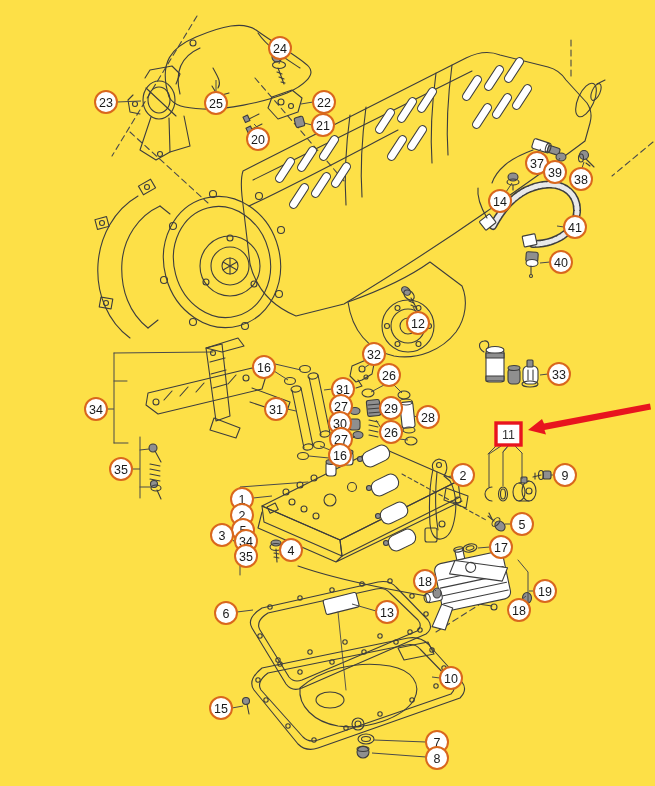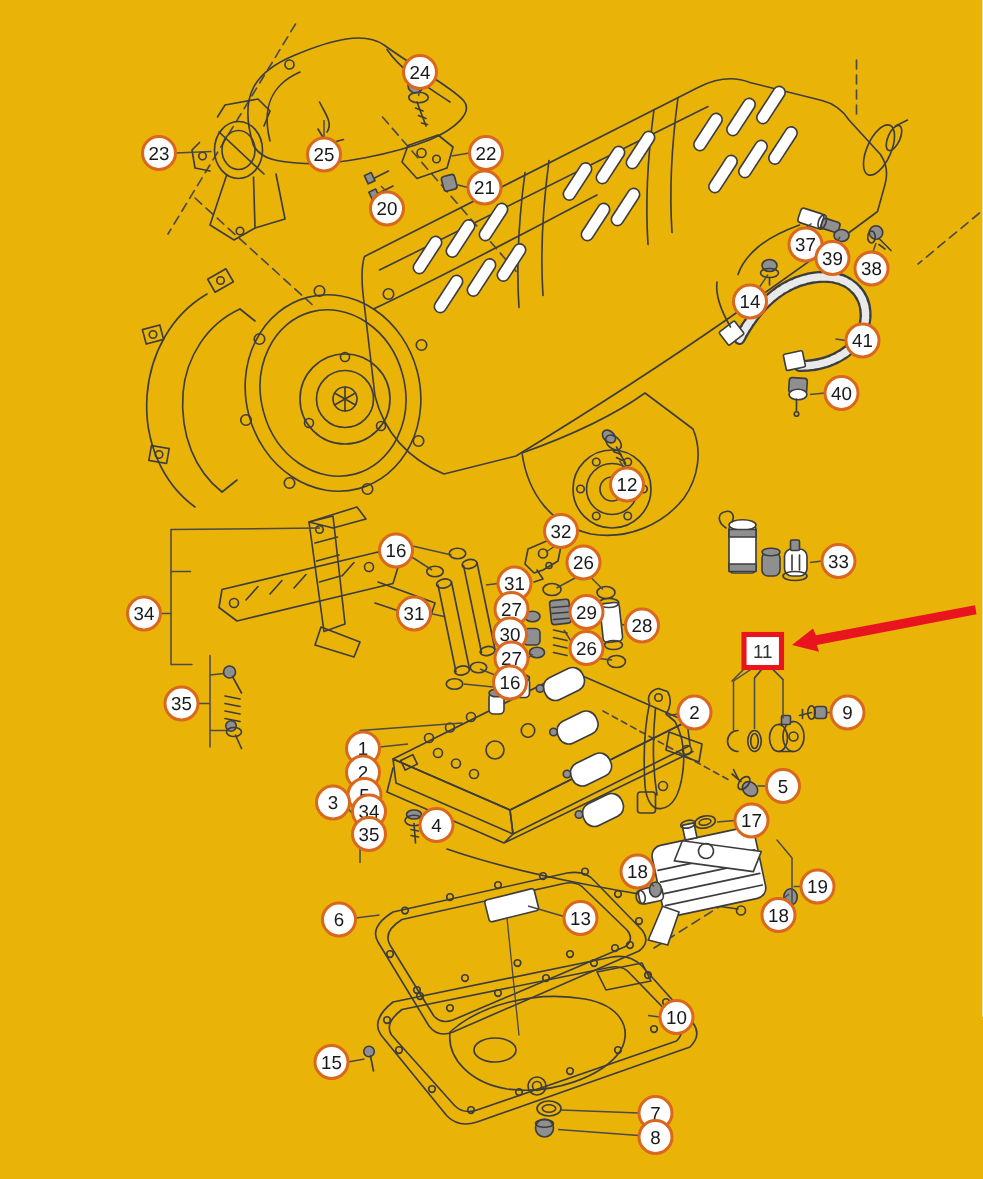--- a/index.html
+++ b/index.html
@@ -1,17 +1,17 @@
 <!DOCTYPE html>
 <html><head>
 <meta charset="utf-8">
 <style>
   html,body{margin:0;padding:0;background:#ffffff;}
   body{font-family:"Liberation Sans", sans-serif;}
-  #stage{position:relative;width:655px;height:786px;background:#eab308;overflow:hidden;}
+  #stage{position:relative;width:655px;height:786px;background:#fde047;overflow:hidden;}
   svg{display:block;}
   text{user-select:none;}
 </style>
 </head>
 <body>
 
 <div id="stage">
 <svg id="diagram-svg" width="655" height="786" viewBox="0 0 655 786" xmlns="http://www.w3.org/2000/svg">
 
   <g id="artwork" stroke="#3d3d3d" stroke-width="1.1" fill="none" stroke-linecap="round" stroke-linejoin="round">

